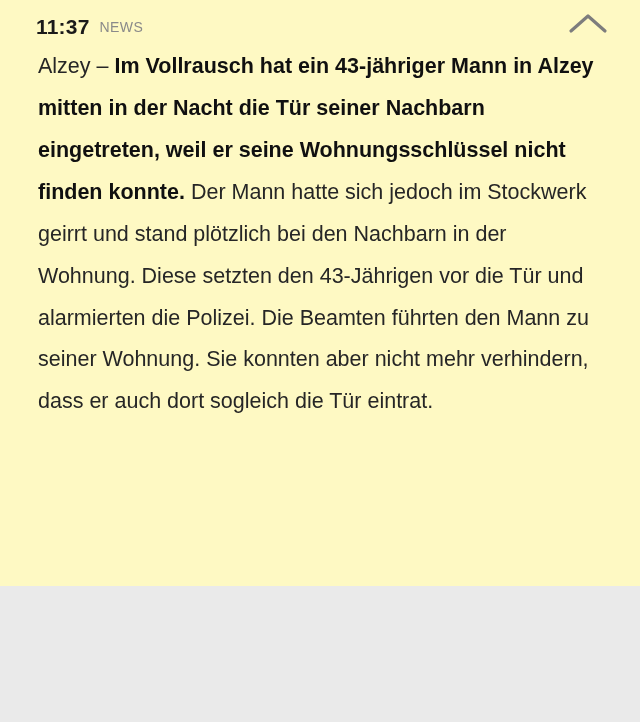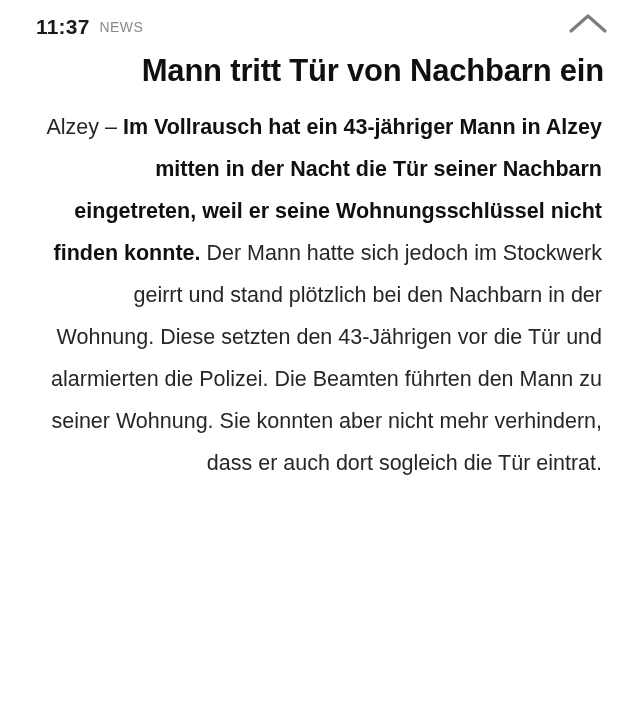--- a/index.html
+++ b/index.html
@@ -10,25 +10,24 @@
     width: 640px;
     height: 722px;
     background: #eaeaea;
     font-family: "Liberation Sans", sans-serif;
     color: #1a1a1a;
     overflow: hidden;
   }
   .article {
     box-sizing: border-box;
     width: 640px;
-    height: 722px;
+    height: 586px;
     padding: 10px 36px 0 36px;
-    background: #ffffff;
+    background: #fef9c3;
     position: relative;
-    text-align: right;
   }
   .meta-row {
     display: flex;
     align-items: center;
     height: 34px;
     margin-bottom: 2px;
   }
   .meta-time {
     font-size: 21px;
     font-weight: bold;
@@ -85,19 +84,18 @@
     <span class="meta-time">11:37</span>
     <span class="meta-category">NEWS</span>
   </div>
 
   <div class="collapse-btn">
     <svg width="44" height="34" viewBox="0 0 44 34" aria-hidden="true">
       <path d="M5 23 L22 8 L39 23" fill="none" stroke="#7d7d7d" stroke-width="3.2" stroke-linecap="round" stroke-linejoin="round"></path>
     </svg>
   </div>
 
-  <h1 class="headline">Mann tritt Tür von Nachbarn ein</h1>
 
   <div class="body-text">
     <p class="para"><span class="lead-location">Alzey – </span><span class="lead">Im Vollrausch hat ein 43-jähriger Mann in Alzey mitten in der Nacht die Tür seiner Nachbarn eingetreten, weil er seine Wohnungsschlüssel nicht finden konnte.</span> <span>Der Mann hatte sich jedoch im Stockwerk geirrt und stand plötzlich bei den Nachbarn in der Wohnung. Diese setzten den 43-Jährigen vor die Tür und alarmierten die Polizei. Die Beamten führten den Mann zu seiner Wohnung. Sie konnten aber nicht mehr verhindern, dass er auch dort sogleich die Tür eintrat.</span></p>
   </div>
 
 </div>
 
 </body></html>

